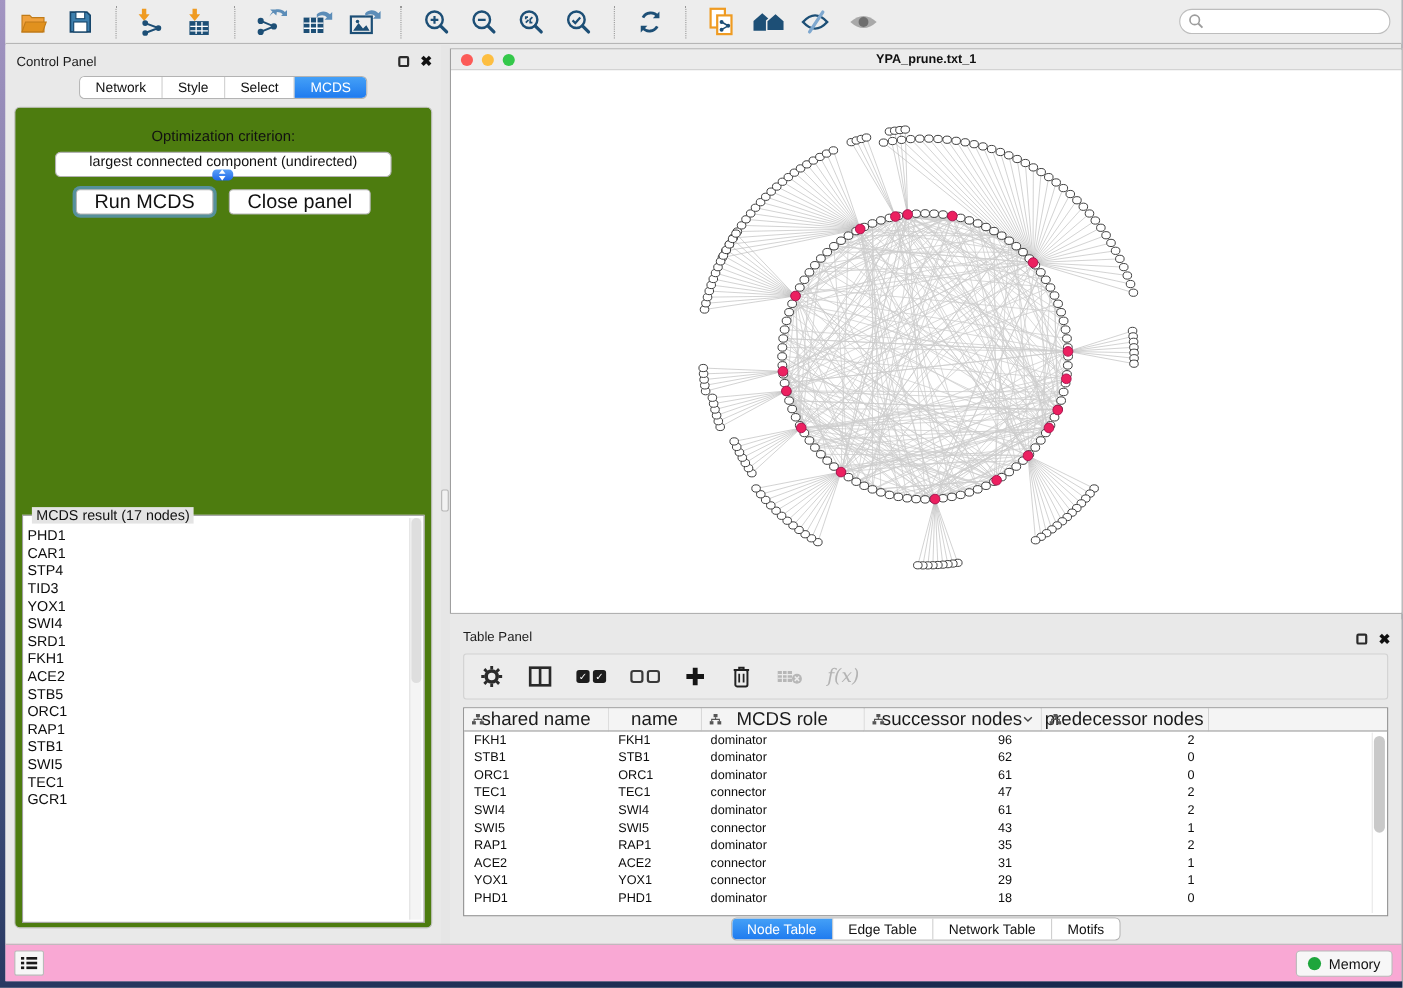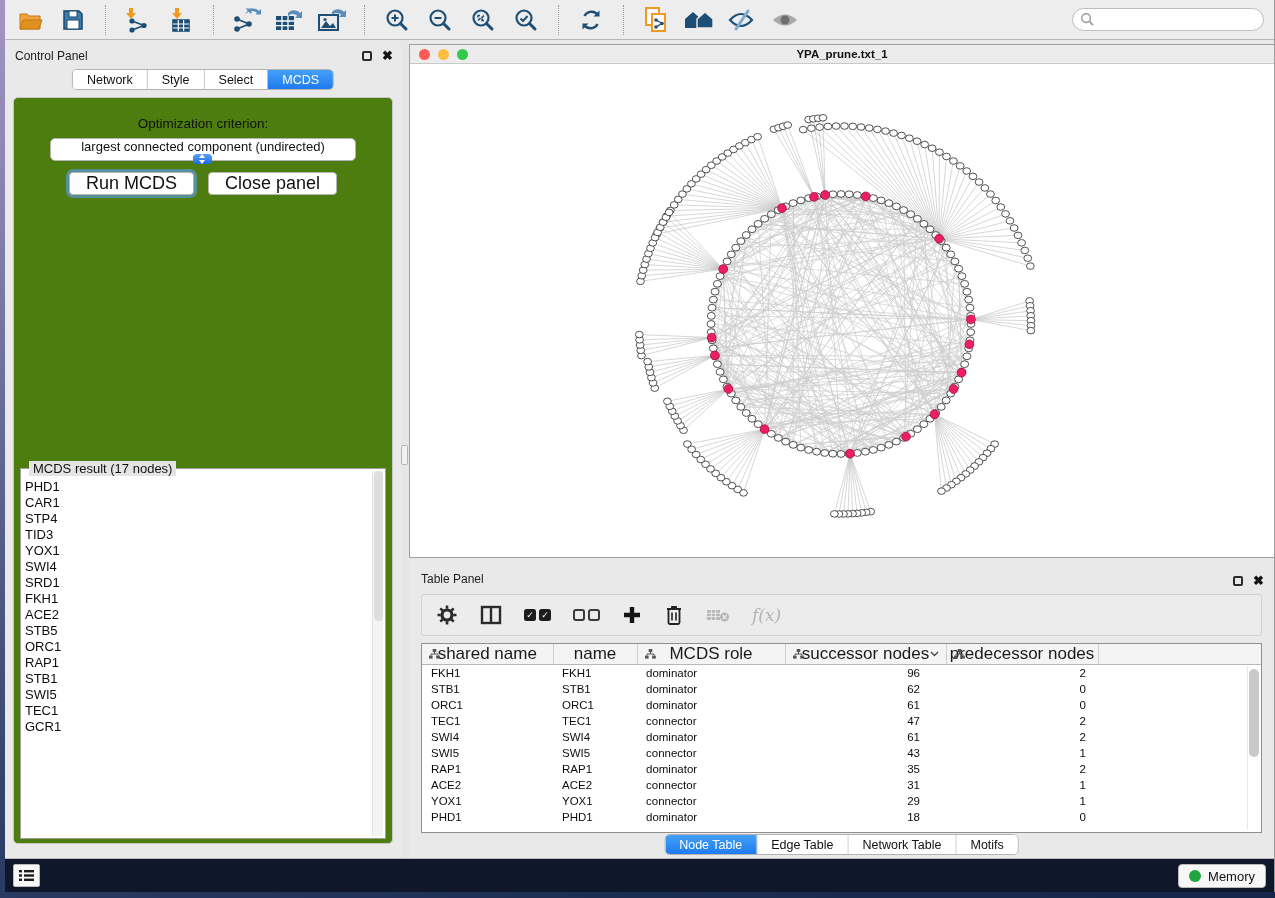--- a/index.html
+++ b/index.html
@@ -109,21 +109,21 @@
   .ntable td.num-p { text-align:right; padding-right:12px; }
   .tbl-scroll { position:absolute; top:22px; bottom:2px; right:2px; width:12px; background:#fff; border-left:1px solid #e8e8e8;}
   .tbl-thumb { position:absolute; left:1px; top:3px; width:10px; height:88px; background:#c9c9c9; border-radius:5px; }
 
   .tp-tabs { position:absolute; bottom:3px; left:50%; transform:translateX(-50%); }
   .tp-titlerow { position:absolute; left:12px; top:7px; right:10px; height:16px;
     display:flex; align-items:flex-end; font-size:12px; color:#1c1c1c; }
 
   
   .statusbar { position:absolute; left:0; bottom:0; width:100%; height:34px;
-    background:#0f172a; border-top:1px solid #bbb; }
+    background:#f9a8d4; border-top:1px solid #bbb; }
   .sb-left { position:absolute; left:8px; top:5px; width:27px; height:23px;
     background:#f7f7f7; border:1px solid #b9b9b9; border-radius:2px;
     display:flex; align-items:center; justify-content:center; }
   .memory { position:absolute; right:8px; top:5px; height:24px; padding:0 10px;
     background:#f7f7f7; border:1px solid #b9b9b9; border-radius:4px;
     display:flex; align-items:center; gap:7px; font-size:13px; color:#111; }
   .memdot { width:12px; height:12px; border-radius:50%; background:#1ea63c; }
 </style>
 </head>
 <body>

